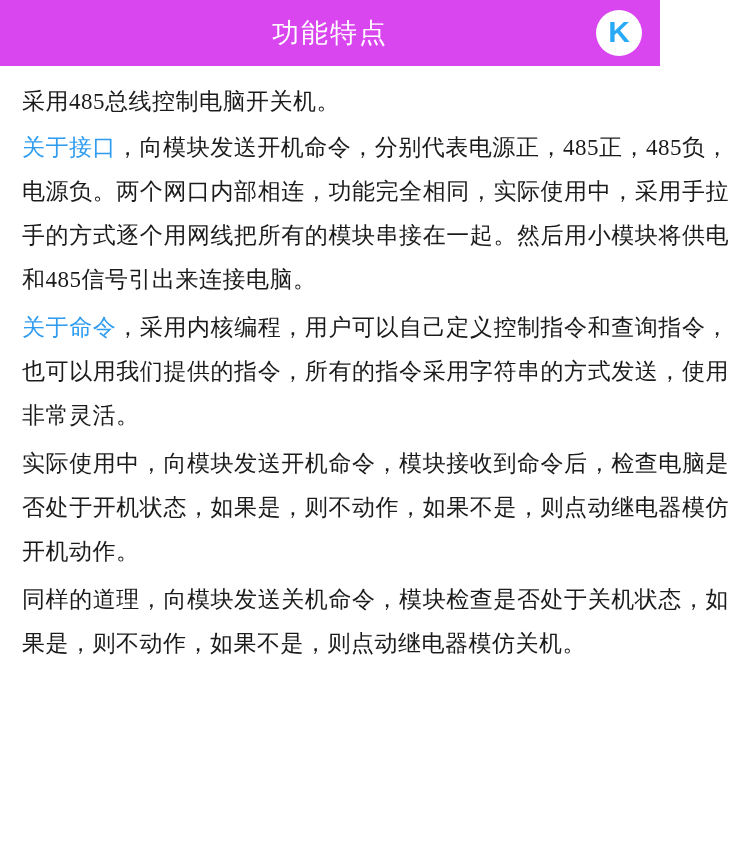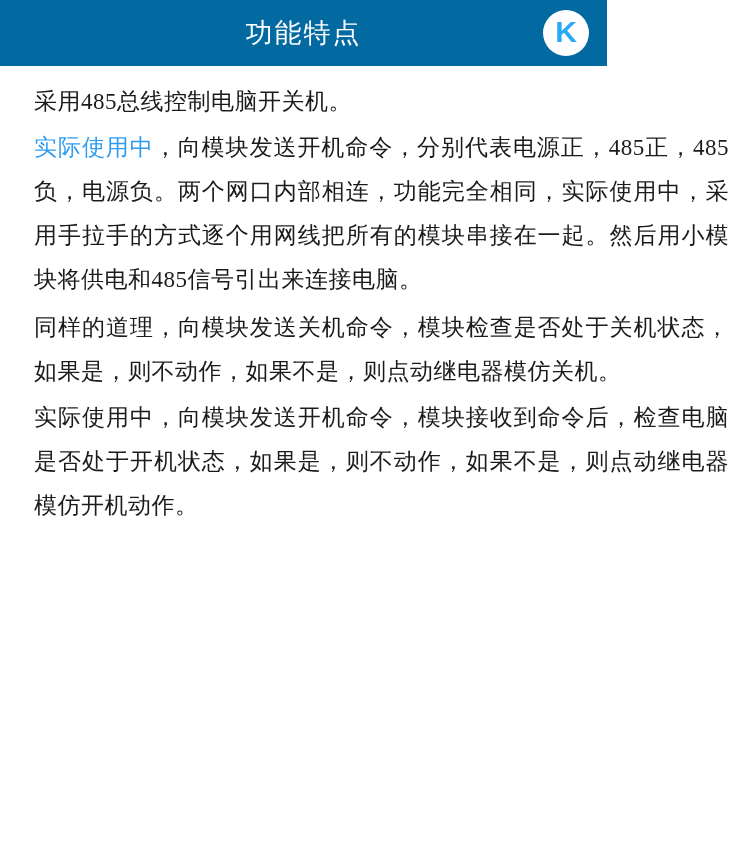--- a/index.html
+++ b/index.html
@@ -14,23 +14,23 @@
     overflow: hidden;
   }
   .page {
     position: relative;
     width: 751px;
     height: 860px;
     box-sizing: border-box;
   }
   .header {
     position: relative;
-    width: 607px;
+    width: 660px;
     height: 66px;
-    background: #0369a1;
+    background: #d946ef;
     display: flex;
     align-items: center;
     justify-content: center;
   }
   .header-title {
     color: #ffffff;
     font-size: 27px;
     letter-spacing: 2px;
     font-family: "Liberation Sans", "DejaVu Sans", sans-serif;
     font-weight: normal;
@@ -55,21 +55,21 @@
     line-height: 1;
     margin-top: -2px;
   }
   .content {
     padding: 14px 22px 0 22px;
   }
   .para {
     font-size: 23px;
     line-height: 44px;
     color: #1b1b1b;
-    margin: 0 0 2px 12px;
+    margin: 0 0 2px 0;
     text-align: justify;
     letter-spacing: 0.5px;
   }
   .para.spaced {
     margin-bottom: 4px;
   }
   .hl {
     color: #2f9cf0;
   }
 </style>
@@ -85,27 +85,30 @@
     </div>
   </div>
 
   <div class="content">
 
     <p class="para">
       <span>采用485总线控制电脑开关机。</span>
     </p>
 
     <p class="para spaced">
-      <span class="hl">实际使用中</span><span>，向模块发送开机命令，分别代表电源正，485正，485负，电源负。两个网口内部相连，功能完全相同，实际使用中，采用手拉手的方式逐个用网线把所有的模块串接在一起。然后用小模块将供电和485信号引出来连接电脑。</span>
+      <span class="hl">关于接口</span><span>，向模块发送开机命令，分别代表电源正，485正，485负，电源负。两个网口内部相连，功能完全相同，实际使用中，采用手拉手的方式逐个用网线把所有的模块串接在一起。然后用小模块将供电和485信号引出来连接电脑。</span>
+    </p>
+
+    <p class="para spaced">
+      <span class="hl">关于命令</span><span>，采用内核编程，用户可以自己定义控制指令和查询指令，也可以用我们提供的指令，所有的指令采用字符串的方式发送，使用非常灵活。</span>
     </p>
 
 
+    <p class="para spaced">
+      <span>实际使用中，向模块发送开机命令，模块接收到命令后，检查电脑是否处于开机状态，如果是，则不动作，如果不是，则点动继电器模仿开机动作。</span>
+    </p>
 
     <p class="para">
       <span>同样的道理，向模块发送关机命令，模块检查是否处于关机状态，如果是，则不动作，如果不是，则点动继电器模仿关机。</span>
-    </p>
-
-    <p class="para spaced">
-      <span>实际使用中，向模块发送开机命令，模块接收到命令后，检查电脑是否处于开机状态，如果是，则不动作，如果不是，则点动继电器模仿开机动作。</span>
     </p>
 
   </div>
 </div>
 
 </body></html>

